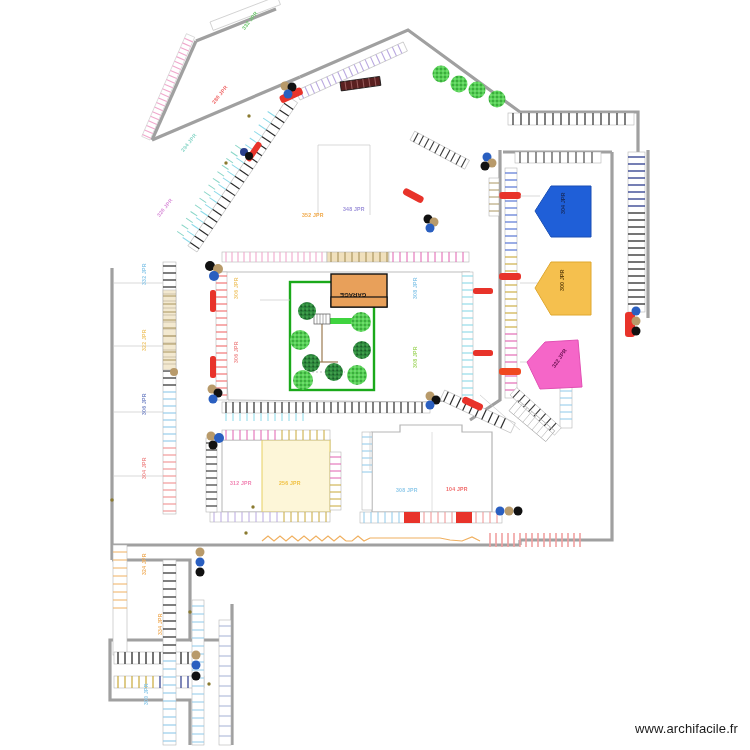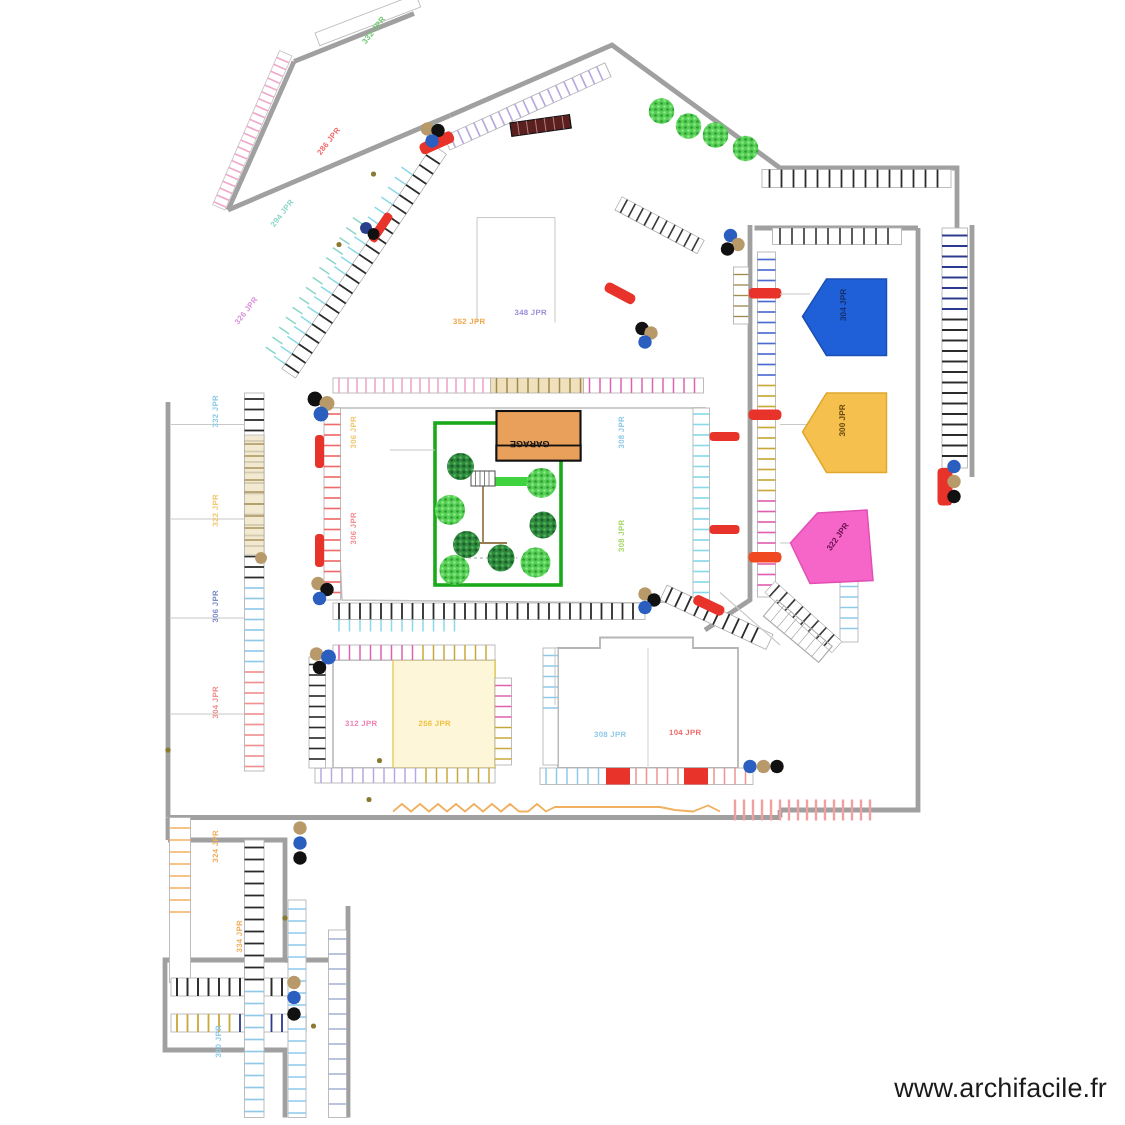--- a/index.html
+++ b/index.html
@@ -1,19 +1,19 @@
 <!DOCTYPE html>
 <html><head>
 <meta charset="utf-8">
 <style>
   html,body{margin:0;padding:0;background:#ffffff;}
   body{width:750px;height:750px;font-family:"Liberation Sans",sans-serif;overflow:hidden;}
   #plan{position:relative;width:750px;height:750px;background:#ffffff;}
   #plan svg{position:absolute;top:0;left:0;}
-  .credit{position:absolute;right:12px;bottom:14px;font-size:18px;color:#1a1a1a;
+  .credit{position:absolute;right:12px;bottom:14px;font-size:13px;color:#1a1a1a;
           font-family:"Liberation Sans",sans-serif;letter-spacing:.1px;}
   .zlabel{position:absolute;font-size:5.2px;font-weight:bold;white-space:nowrap;
           font-family:"Liberation Sans",sans-serif;letter-spacing:.2px;}
   .shapelabel{position:absolute;font-size:5.5px;font-weight:bold;white-space:nowrap;
           font-family:"Liberation Sans",sans-serif;color:#222;}
   .garagelabel{position:absolute;font-size:6px;font-weight:bold;white-space:nowrap;
           font-family:"Liberation Sans",sans-serif;color:#111;}
 </style>
 </head>
 <body>

